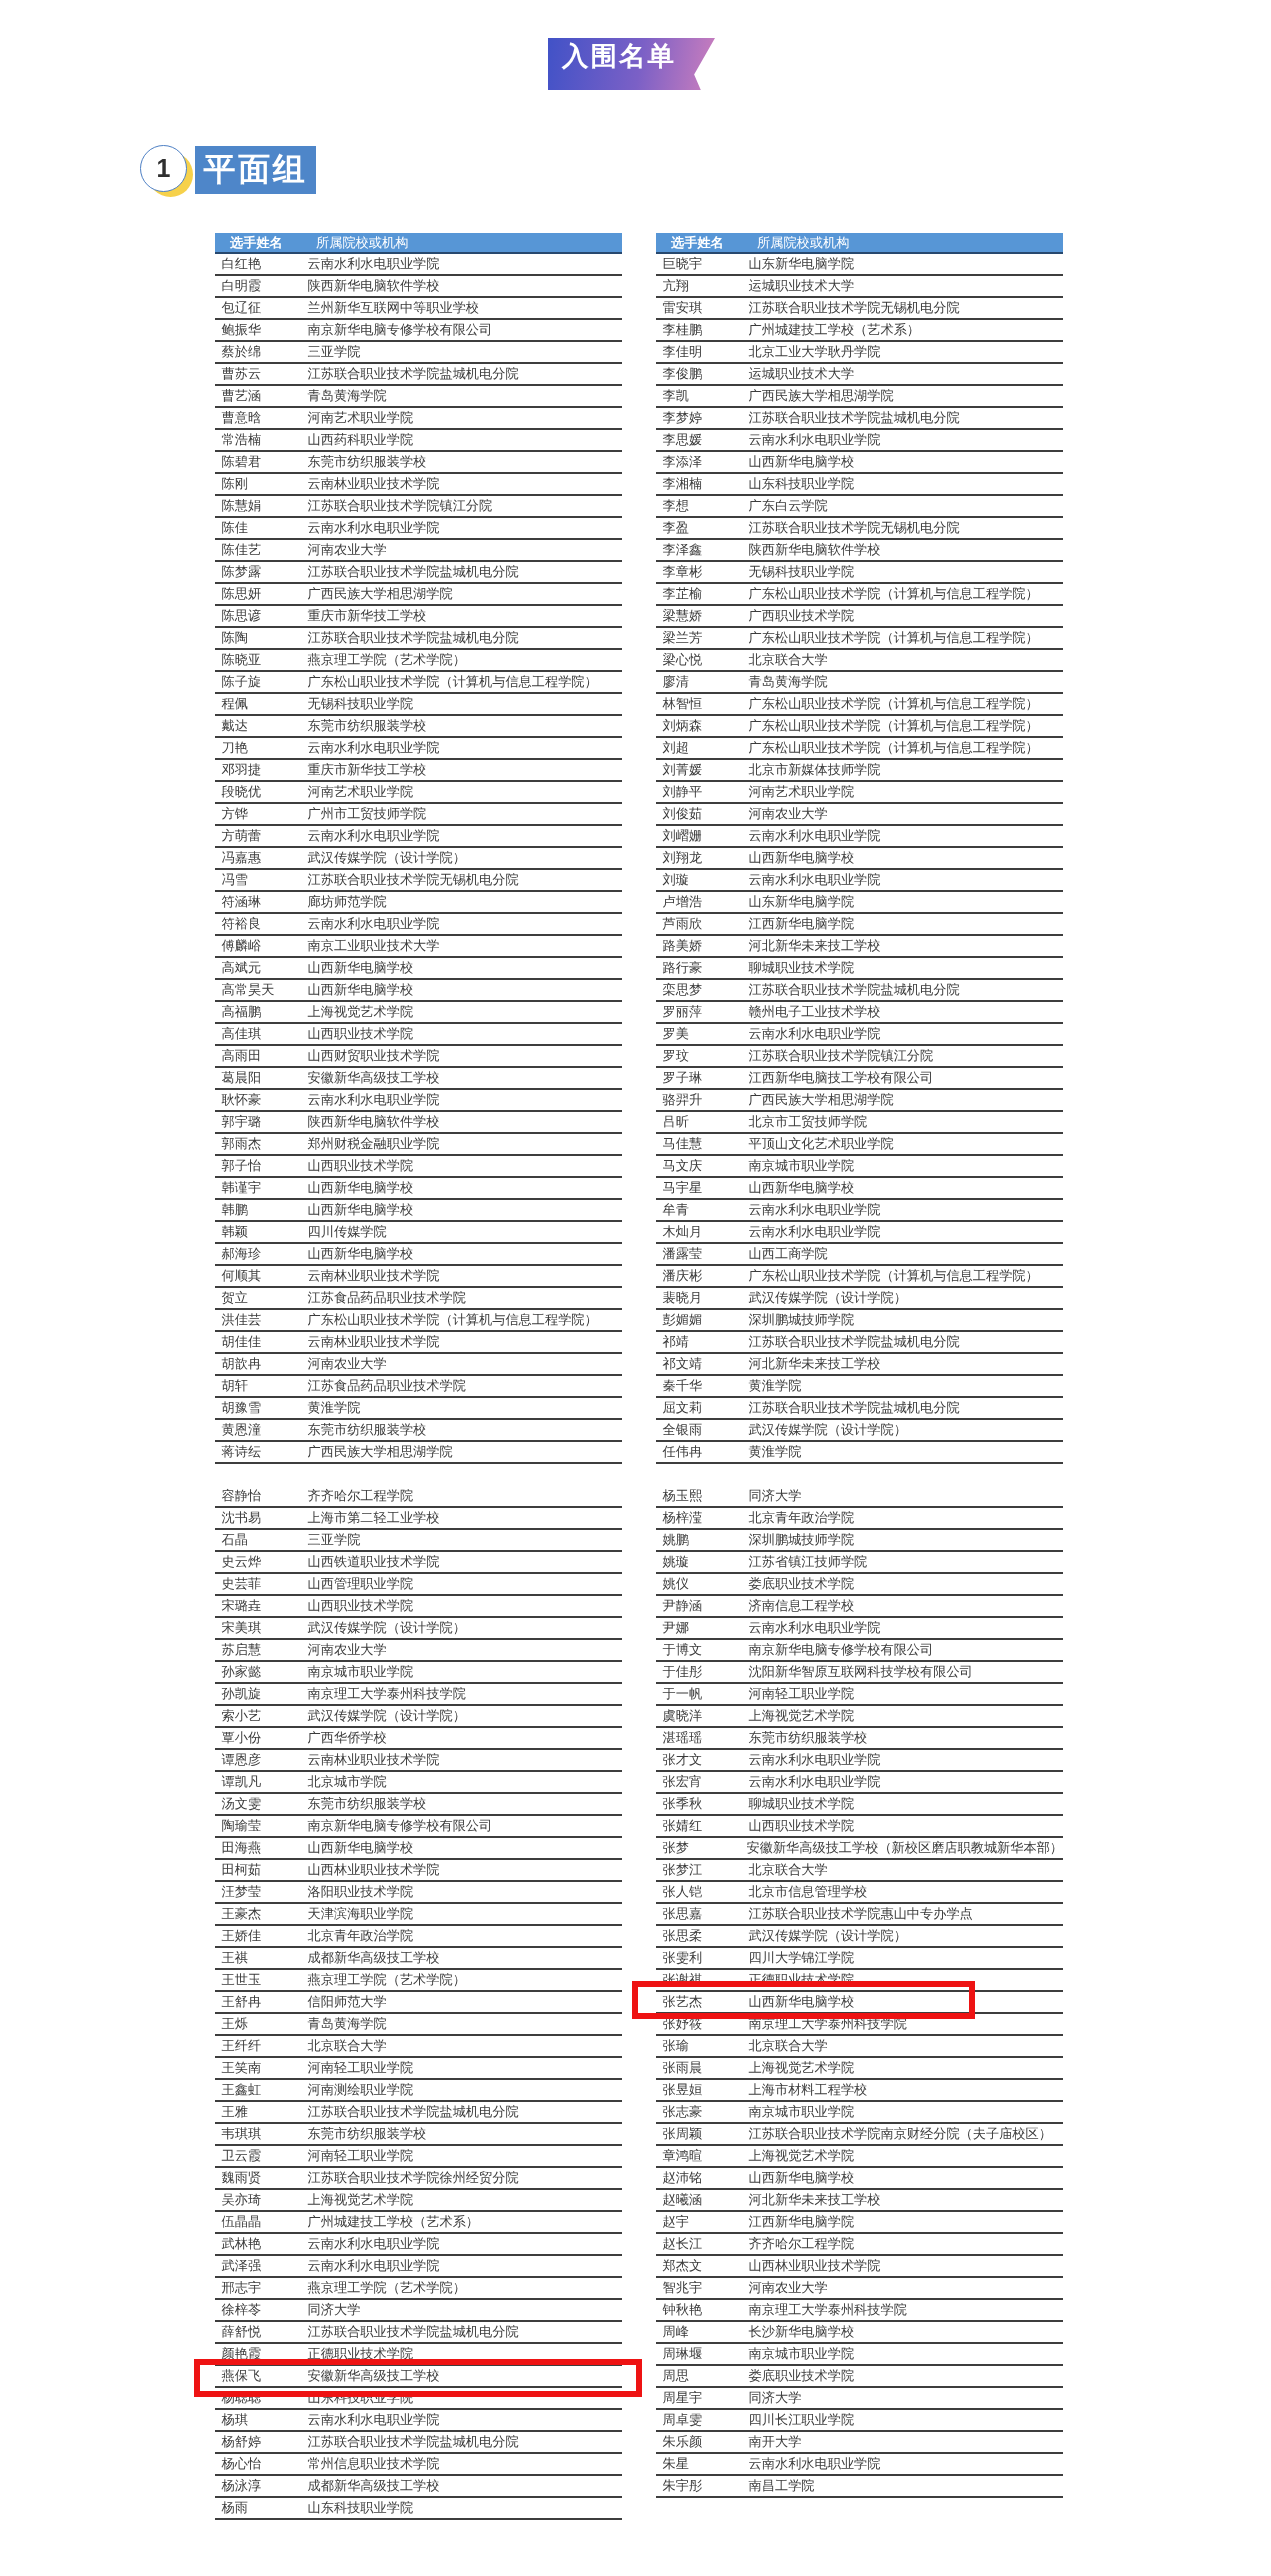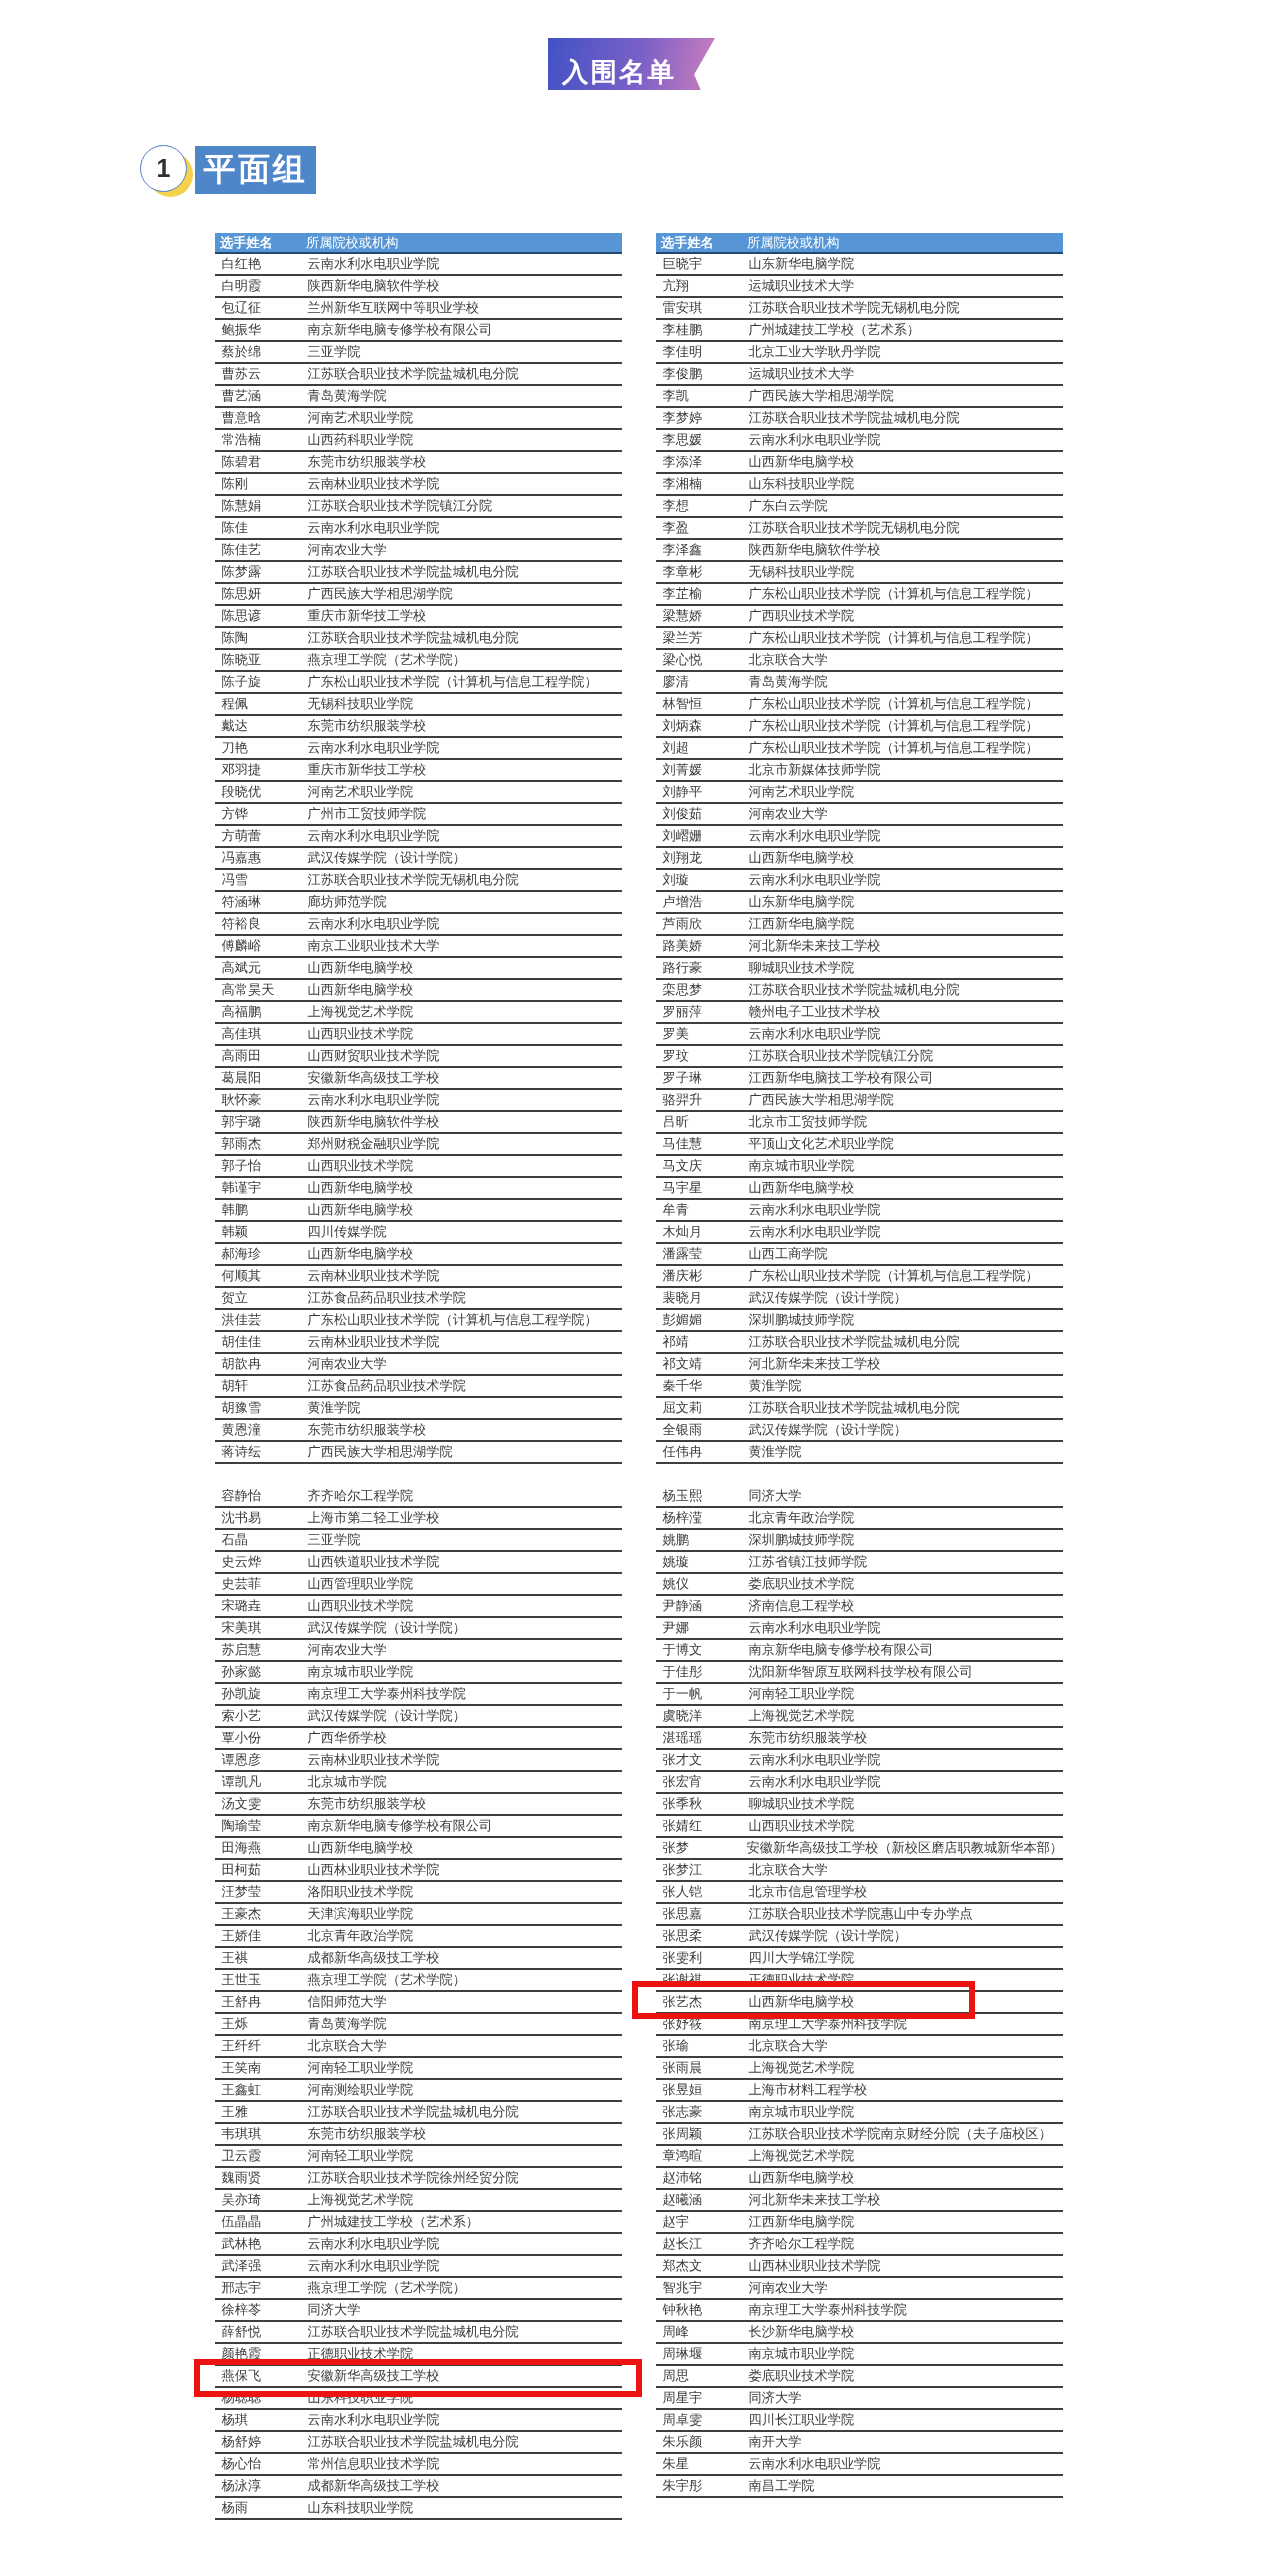--- a/index.html
+++ b/index.html
@@ -3,42 +3,42 @@
 <meta charset="utf-8">
 <style>
   html,body{margin:0;padding:0;background:#ffffff;}
   body{font-family:"Liberation Sans","DejaVu Sans",sans-serif;}
   #page{position:relative;width:1271px;height:2576px;background:#ffffff;overflow:hidden;}
 
   
   .banner{position:absolute;left:548px;top:38px;width:167px;height:52px;
     background:linear-gradient(100deg,#4152c7 0%,#7b60c6 55%,#cd7fbd 100%);
     clip-path:polygon(0 0,100% 0,87.5% 70%,91.5% 100%,0 100%);
-    display:flex;align-items:flex-end;justify-content:center;padding-right:25px;box-sizing:border-box;}
+    display:flex;align-items:flex-start;justify-content:center;padding-right:25px;box-sizing:border-box;}
   .banner span{color:#ffffff;font-size:26.5px;font-weight:bold;letter-spacing:2px;}
 
   .subtitle{position:absolute;left:0;top:99px;width:1271px;text-align:center;
     font-size:20.5px;color:#878787;letter-spacing:0.7px;}
 
   
   .badge-yellow{position:absolute;left:148px;top:152px;width:45px;height:45px;border-radius:50%;background:#f6d14b;}
   .badge-circle{position:absolute;left:140px;top:145px;width:45px;height:45px;border-radius:50%;
     background:#ffffff;border:1.3px solid #4d7fc4;display:flex;align-items:center;justify-content:center;}
   .badge-circle span{font-size:25px;font-weight:bold;color:#2f2f2f;}
   .group-label{position:absolute;left:195px;top:146px;width:121px;height:48px;background:#4e86c9;
     display:flex;align-items:center;justify-content:center;}
   .group-label span{color:#ffffff;font-size:32px;font-weight:bold;letter-spacing:2.6px;}
 
   
   .tbl{position:absolute;top:233px;width:407px;}
   .tbl-left{left:215px;}
   .tbl-right{left:656px;}
   .thead{display:flex;height:20.5px;line-height:20.5px;background:#5796d6;
     border-bottom:2px solid #27486e;box-sizing:border-box;}
-  .thead .c1{width:86px;padding-left:5px;color:#ffffff;font-size:13.2px;font-weight:bold;}
+  .thead .c1{width:86px;padding-left:15px;color:#ffffff;font-size:13.2px;font-weight:bold;}
   .thead .c2{flex:1;color:#ffffff;font-size:13.2px;font-weight:normal;}
   .row{display:flex;height:22px;box-sizing:border-box;border-bottom:2px double #3e3e3e;
     align-items:center;background:#ffffff;white-space:nowrap;}
   .row .c1{width:86px;padding-left:6.6px;font-size:13.2px;color:#3b3b3b;overflow:visible;}
   .row .c2{flex:1;font-size:13.2px;color:#3b3b3b;overflow:visible;}
   .gap{height:22px;}
 
   
   .hl{position:absolute;box-sizing:border-box;height:38px;border:6px solid #ee1313;background:transparent;pointer-events:none;}
   .hl-left{left:-21px;width:448px;}

